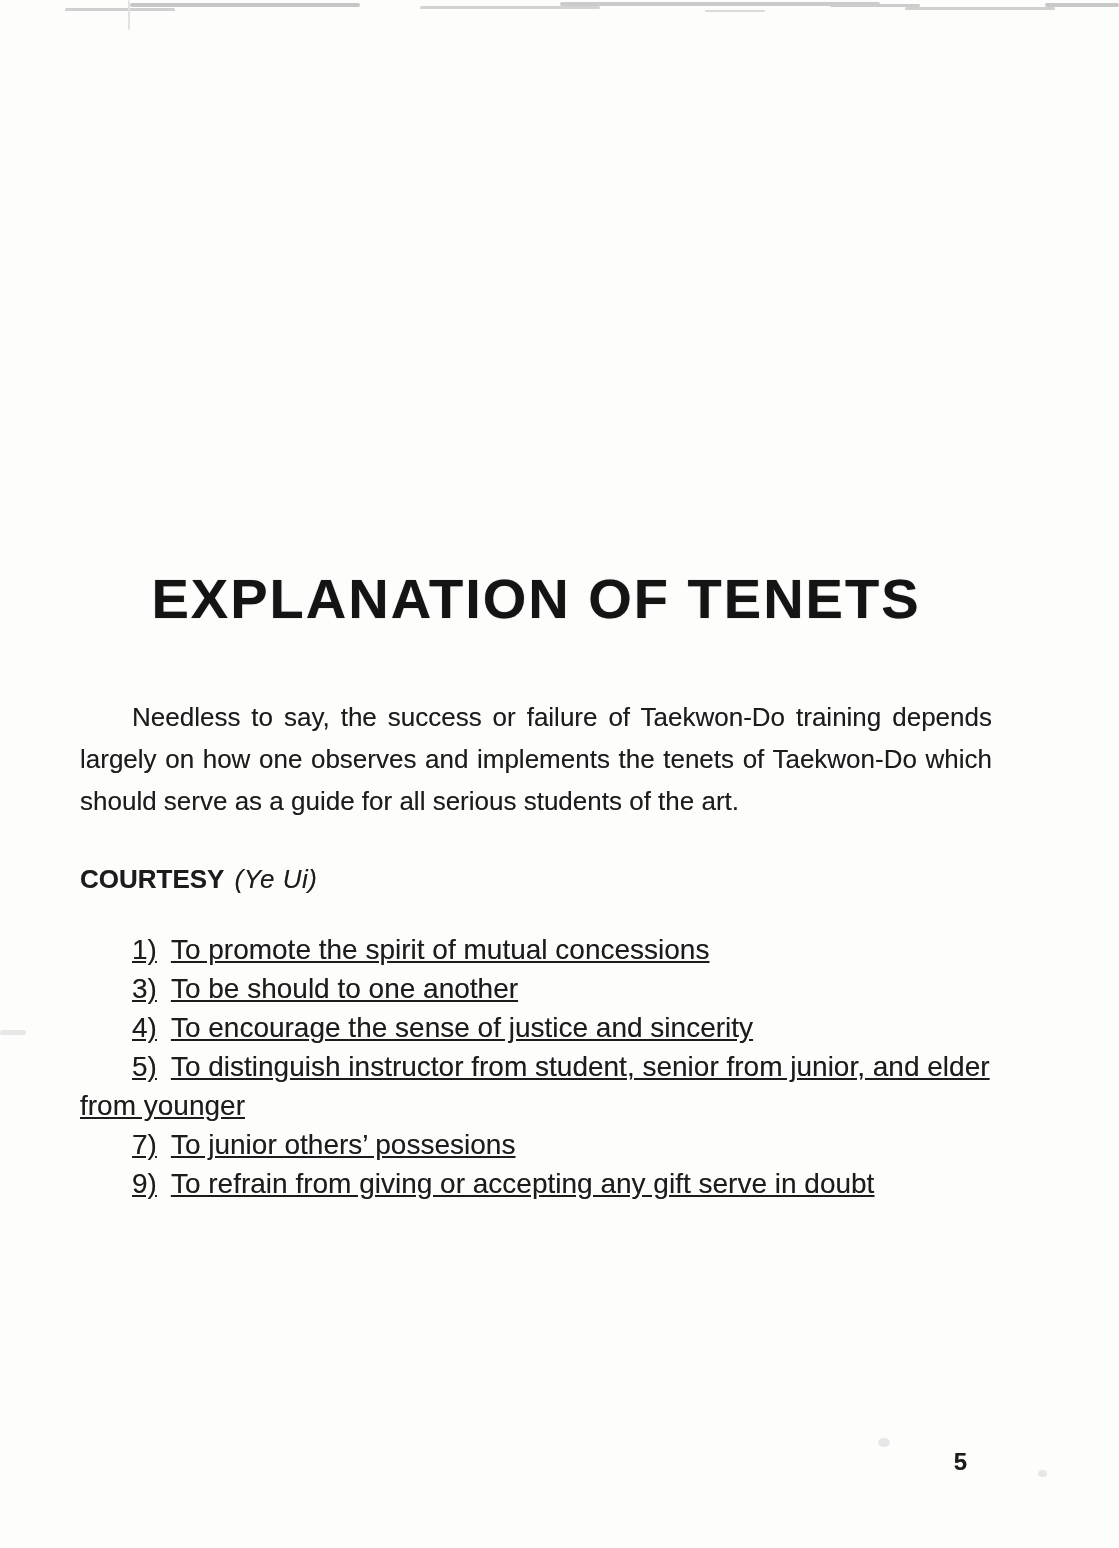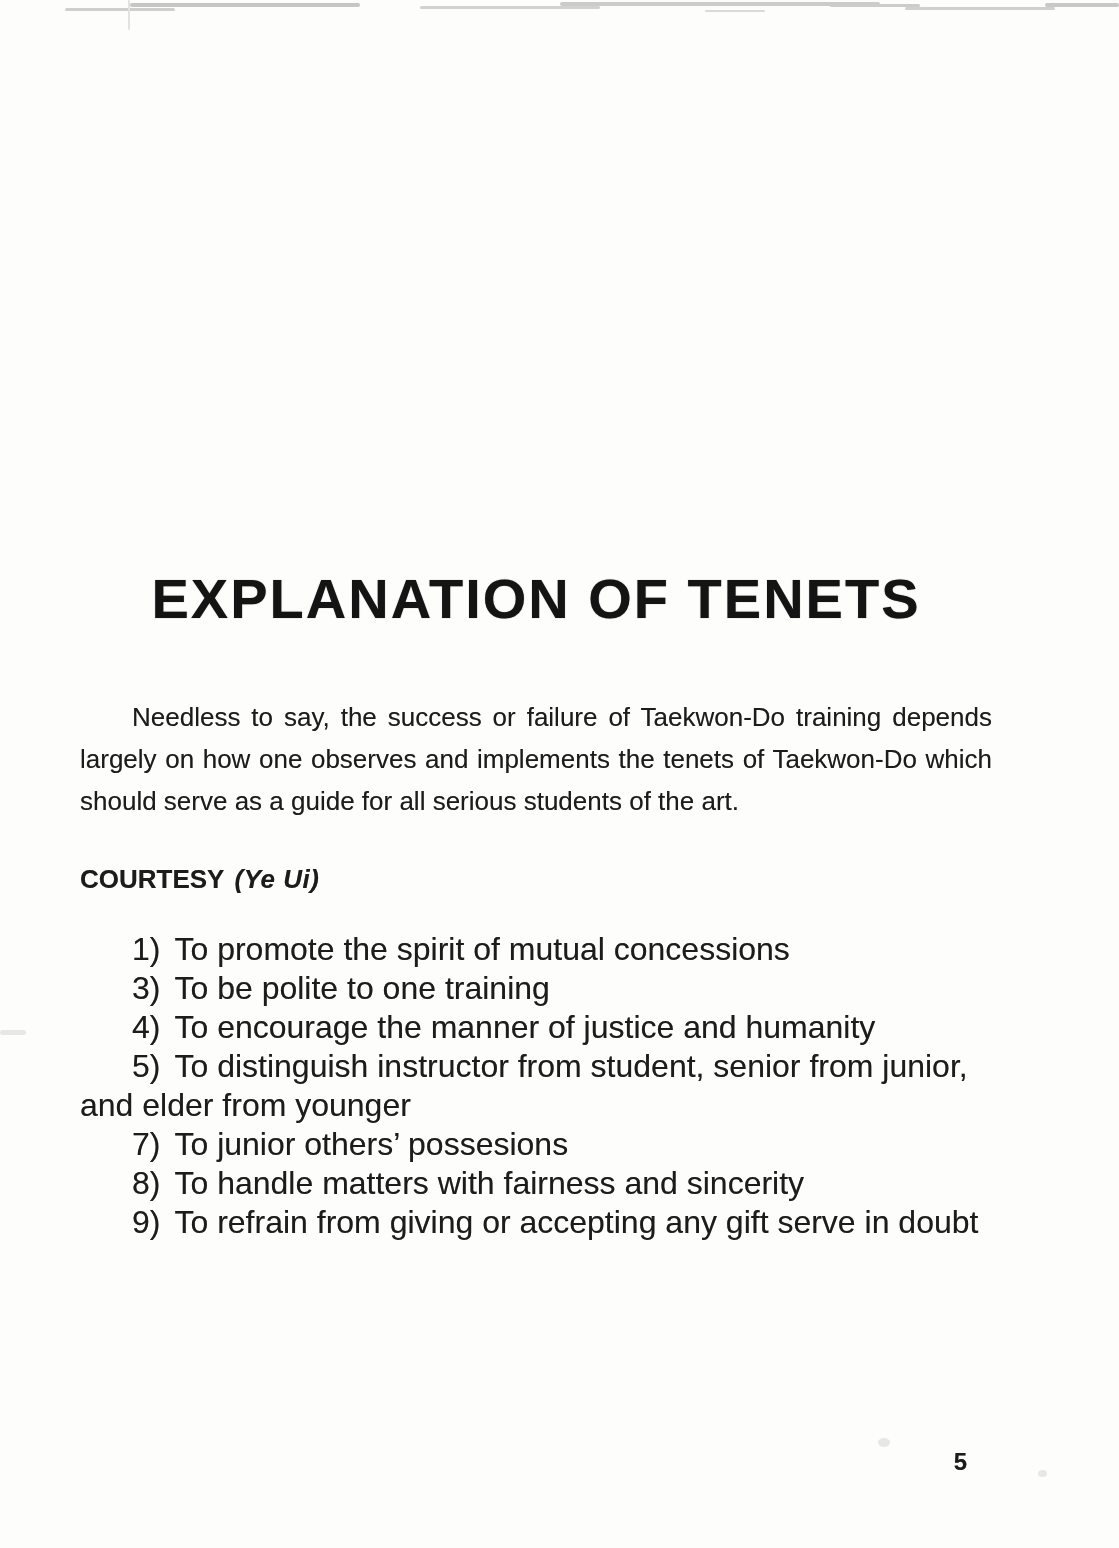--- a/index.html
+++ b/index.html
@@ -50,30 +50,31 @@
   .intro { margin-top: 70px; }
   .section-heading {
     margin: 40px 0 0 0;
     font-size: 26px;
     line-height: 34px;
     font-weight: bold;
     text-shadow: 0 0 0.6px rgba(28,28,28,0.45);
   }
   .section-heading .korean {
     font-style: italic;
-    font-weight: bold;
+    font-weight: normal;
     margin-left: 10px;
     letter-spacing: 0.5px;
   }
   .courtesy-para { margin-top: 6px; }
   .tenet-list {
     margin-top: 34px;
-    font-size: 32px;
+    font-size: 28px;
     line-height: 39px;
     text-shadow: 0 0 0.6px rgba(28,28,28,0.45);
+    text-decoration: underline;
   }
   .tenet-item { text-indent: 52px; }
   .tenet-item .num { margin-right: 14px; }
   .page-number {
     position: absolute;
     top: 1448px;
     right: 152px;
     font-size: 24px;
     font-weight: bold;
     text-shadow: 0 0 0.6px rgba(28,28,28,0.45);
@@ -106,30 +107,29 @@
     <p class="para intro">Needless to say, the success or failure of Taekwon-Do training depends largely on how one observes and implements the tenets of Taekwon-Do which should serve as a guide for all serious students of the art.</p>
 
     <h2 class="section-heading"><span>COURTESY</span><span class="korean">(Ye Ui)</span></h2>
 
 
     <div class="tenet-list">
 
         <div class="tenet-item"><span class="num">1)</span><span>To promote the spirit of mutual concessions</span></div>
 
 
-        <div class="tenet-item"><span class="num">3)</span><span>To be polite to one training</span></div>
+        <div class="tenet-item"><span class="num">3)</span><span>To be should to one another</span></div>
 
-        <div class="tenet-item"><span class="num">4)</span><span>To encourage the manner of justice and humanity</span></div>
+        <div class="tenet-item"><span class="num">4)</span><span>To encourage the sense of justice and sincerity</span></div>
 
         <div class="tenet-item"><span class="num">5)</span><span>To distinguish instructor from student, senior from junior, and elder from younger</span></div>
 
 
         <div class="tenet-item"><span class="num">7)</span><span>To junior others’ possesions</span></div>
 
-        <div class="tenet-item"><span class="num">8)</span><span>To handle matters with fairness and sincerity</span></div>
 
         <div class="tenet-item"><span class="num">9)</span><span>To refrain from giving or accepting any gift serve in doubt</span></div>
       </div>
 
   </div>
 
   <div class="page-number">5</div>
 
 </div>
 

